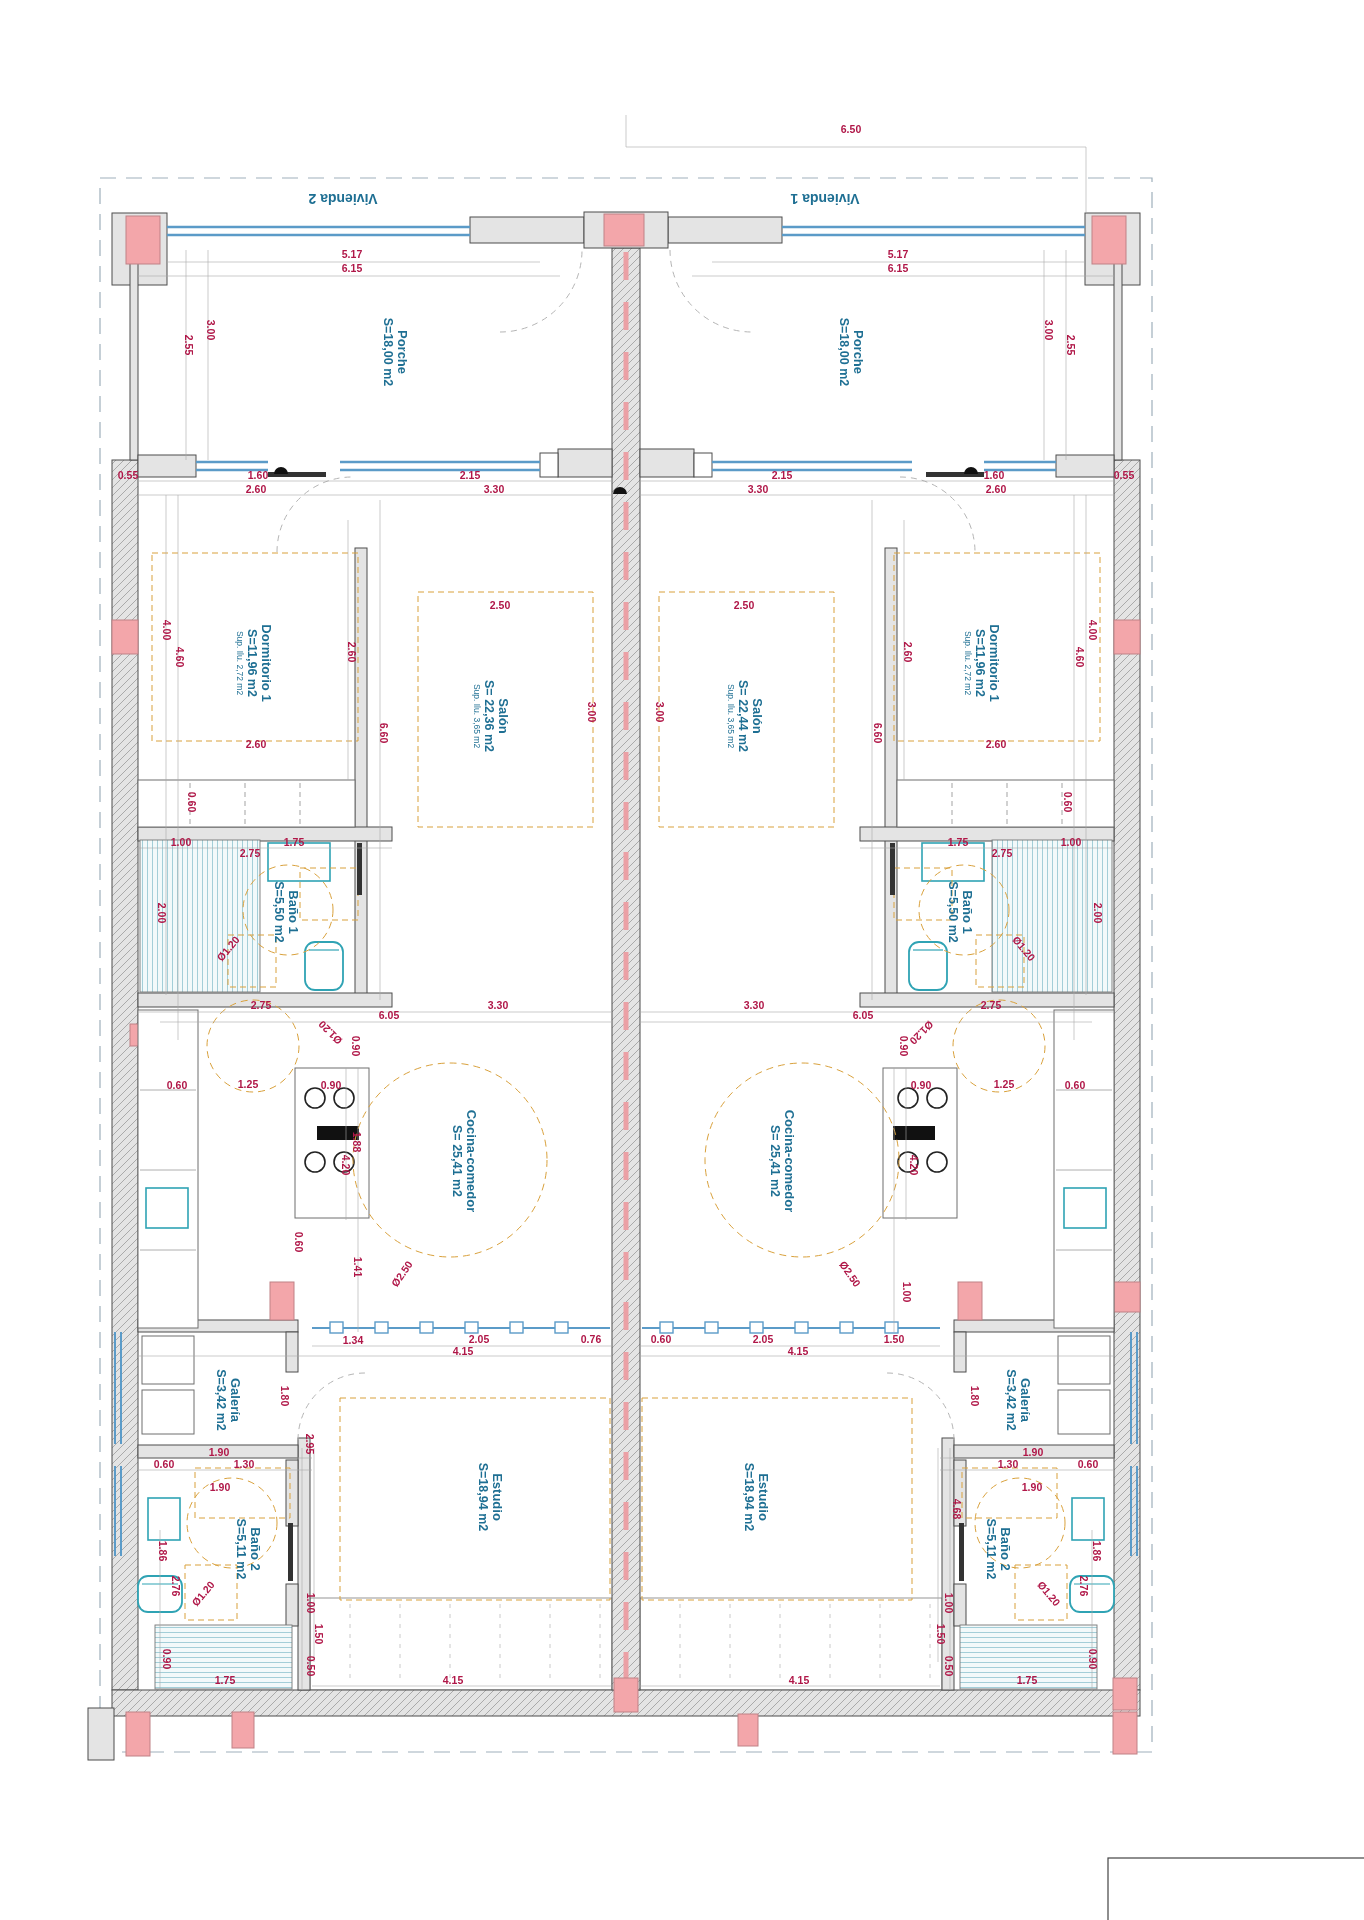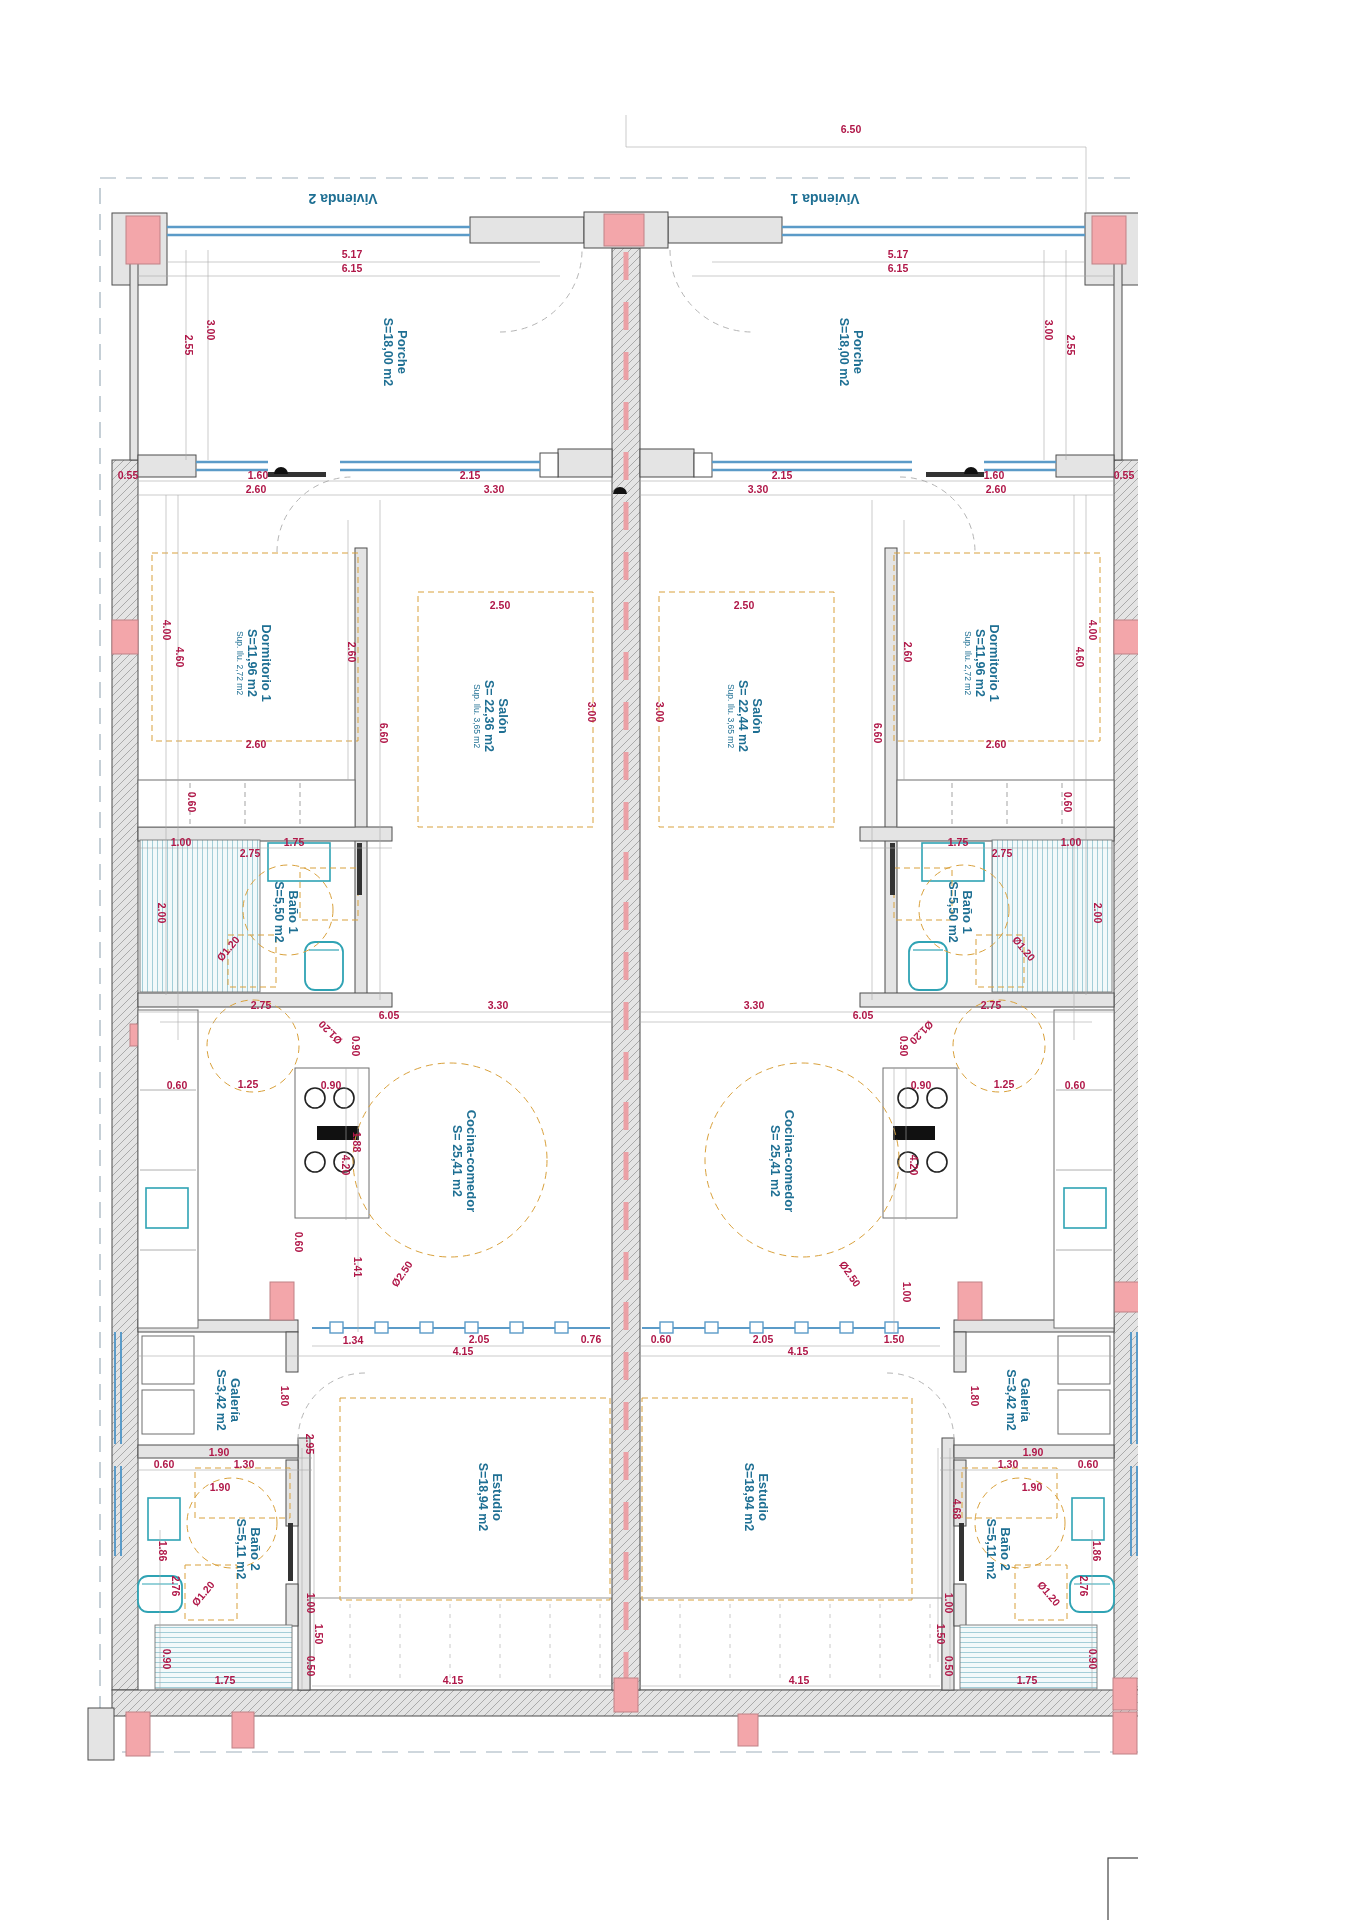--- a/index.html
+++ b/index.html
@@ -1,16 +1,16 @@
 <!DOCTYPE html>
 <html><head>
 <meta charset="utf-8">
 <style>
   html,body{margin:0;padding:0;background:#ffffff;}
-  .sheet{position:relative;width:1138px;height:1920px;background:#ffffff;overflow:hidden;
+  .sheet{position:relative;width:1364px;height:1920px;background:#ffffff;overflow:hidden;
          font-family:"Liberation Sans", sans-serif;}
   .sheet svg{position:absolute;left:0;top:0;}
   text{font-family:"Liberation Sans", sans-serif;}
 </style>
 </head>
 <body>
 
 <div class="sheet">
   <svg id="plan" width="1364" height="1920" viewBox="0 0 1364 1920">
       <defs>

